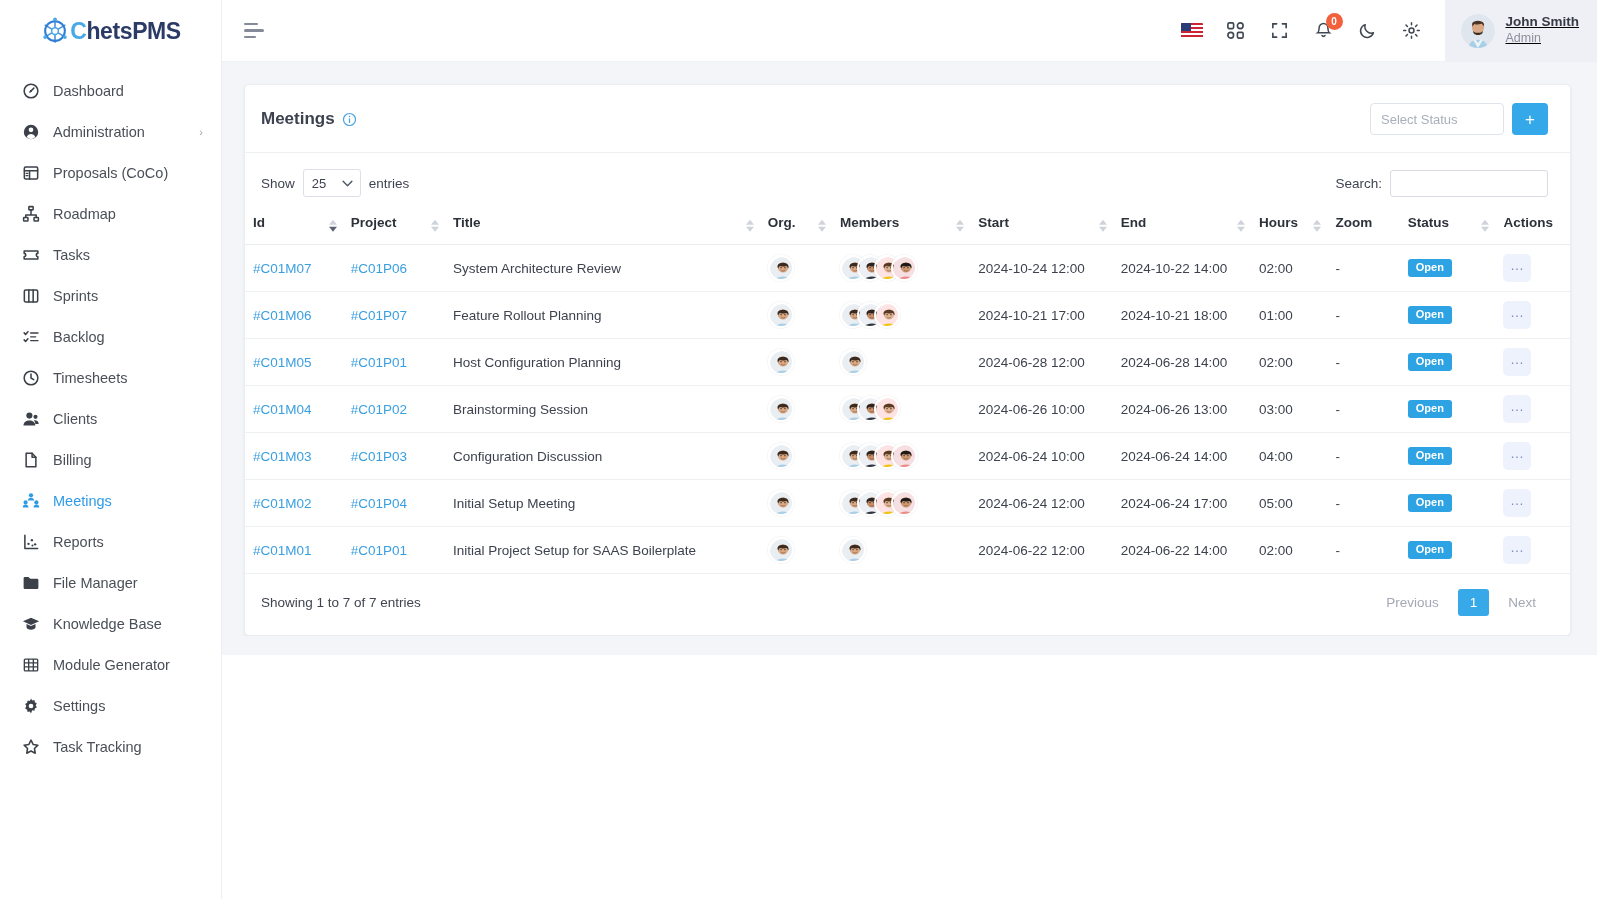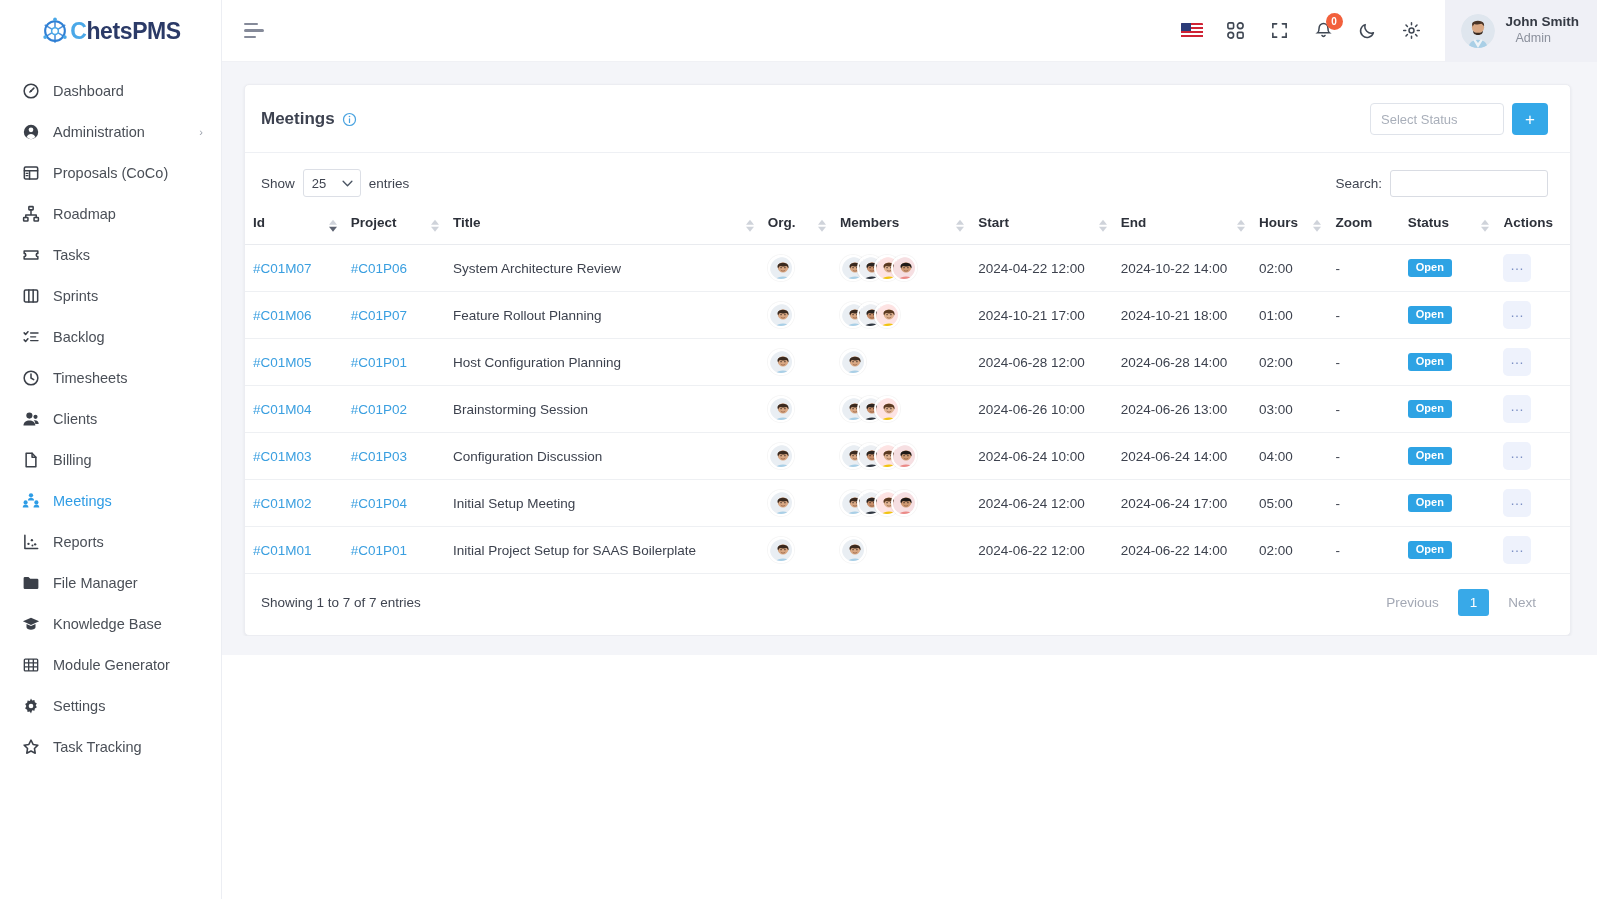--- a/index.html
+++ b/index.html
@@ -72,23 +72,23 @@
     position: absolute; top: -7px; right: -8px;
     min-width: 17px; height: 17px; border-radius: 50%;
     background: #f2603c; color: #fff; font-size: 10px; font-weight: 700;
     display: flex; align-items: center; justify-content: center; padding: 0 3px;
   }
   .user-chip {
     height: 62px; display: flex; align-items: center; gap: 11px;
     padding: 0 18px 0 16px; background: #eff0f6; cursor: pointer;
   }
   .avatar-lg { width: 34px; height: 34px; border-radius: 50%; overflow: hidden; flex: 0 0 34px; }
-  .user-meta { line-height: 1.25; }
+  .user-meta { line-height: 1.25; text-decoration: underline; }
   .user-name { font-size: 13.5px; font-weight: 700; color: #353a44; }
-  .user-role { font-size: 12.5px; color: #8b909c; margin-left: 10px; }
+  .user-role { font-size: 12.5px; color: #8b909c; }
 
   .content { flex: 1; padding: 22px 26px 0 22px; overflow: hidden; }
 
   .card {
     background: #ffffff; border-radius: 5px;
     box-shadow: 0 1px 3px rgba(30,40,60,0.07);
     border: 1px solid #ecedf2;
   }
   .card-head {
     display: flex; align-items: center; padding: 16px 22px 15px 16px;
@@ -607,21 +607,21 @@
     <path d="M6 40c0-6.6 6.4-10 14-10s14 3.4 14 10z" fill="#eb8a87"></path>
     <circle cx="20" cy="16" r="8" fill="#cf9a73"></circle>
     <path d="M11.6 13.4C12.4 7.6 27 7 28.4 13.8c.3 1.5.1 3-.2 3.9-1.1-2.8-2.9-4-2.9-4s-5.4 2-10.2.3c0 0-1.6 1.4-2.6 3.8-.6-1.6-1.2-3.2-.9-4.4z" fill="#1f1a17"></path>
     <circle cx="17" cy="16.4" r="1" fill="#2a1f19"></circle>
                           <circle cx="23" cy="16.4" r="1" fill="#2a1f19"></circle>
     <path d="M17 20.6c1.6 1.6 4.4 1.6 6 0" stroke="#8d5e42" stroke-width="1.1" fill="none" stroke-linecap="round"></path>
   </svg>
                       </span>
                     </span>
                   </td>
-                  <td>2024-04-22 12:00</td>
+                  <td>2024-10-24 12:00</td>
                   <td>2024-10-22 14:00</td>
                   <td>02:00</td>
                   <td>-</td>
                   <td><span class="badge-open">Open</span></td>
                   <td>
                     <button class="action-btn">…</button>
                   </td>
                 </tr>
                 <tr>
                   <td><a class="lnk">#C01M06</a></td>

